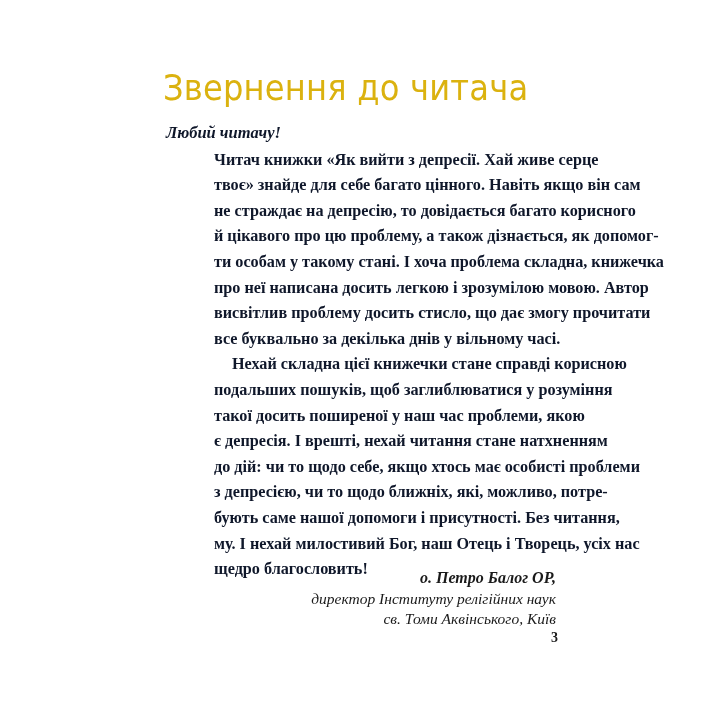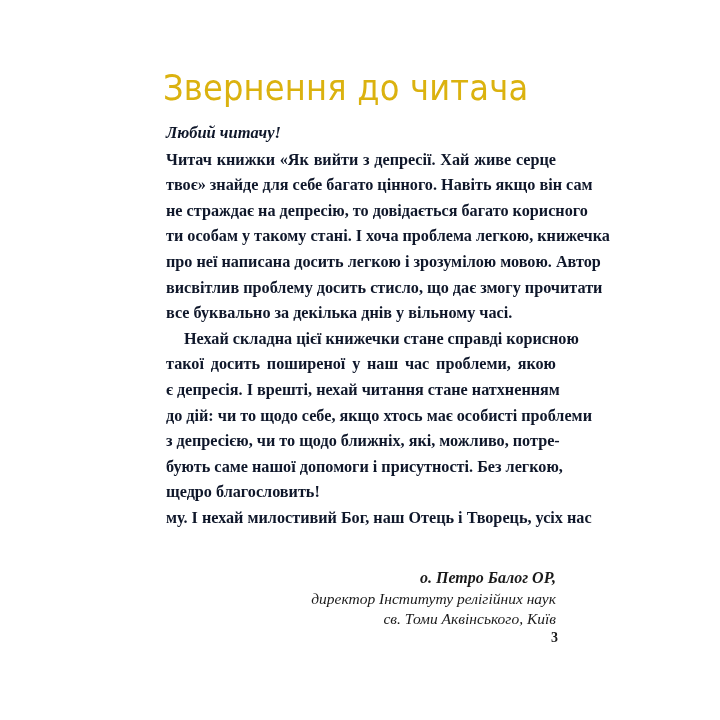--- a/index.html
+++ b/index.html
@@ -46,20 +46,21 @@
       font-weight: bold;
       margin: 0 0 2px 0;
       font-size: 16.5px;
     }
     .line {
       display: block;
       text-align: justify;
       text-align-last: justify;
       white-space: nowrap;
       height: 25.6px;
+      margin-left: 48px;
     }
     .line.last {
       text-align-last: left;
     }
     .line.indent {
       padding-left: 18px;
     }
     .signature {
       position: absolute;
       right: 164px;
@@ -94,35 +95,37 @@
 <div class="page">
   <h1 class="title">Звернення до читача</h1>
 
   <div class="body">
     <div class="salutation">Любий читачу!</div>
 
     <div>
       <span class="line">Читач книжки «Як вийти з депресії. Хай живе серце</span>
       <span class="line">твоє» знайде для себе багато цінного. Навіть якщо він сам</span>
       <span class="line">не страждає на депресію, то довідається багато корисного</span>
-      <span class="line">ти особам у такому стані. І хоча проблема легкою, книжечка</span>
+      <span class="line">й цікавого про цю проблему, а також дізнається, як допомог-</span>
+      <span class="line">ти особам у такому стані. І хоча проблема складна, книжечка</span>
       <span class="line">про неї написана досить легкою і зрозумілою мовою. Автор</span>
       <span class="line">висвітлив проблему досить стисло, що дає змогу прочитати</span>
       <span class="line last">все буквально за декілька днів у вільному часі.</span>
     </div>
 
     <div>
       <span class="line indent">Нехай складна цієї книжечки стане справді корисною</span>
+      <span class="line">подальших пошуків, щоб заглиблюватися у розуміння</span>
       <span class="line">такої досить поширеної у наш час проблеми, якою</span>
       <span class="line">є депресія. І врешті, нехай читання стане натхненням</span>
       <span class="line">до дій: чи то щодо себе, якщо хтось має особисті проблеми</span>
       <span class="line">з депресією, чи то щодо ближніх, які, можливо, потре-</span>
-      <span class="line">бують саме нашої допомоги і присутності. Без легкою,</span>
+      <span class="line">бують саме нашої допомоги і присутності. Без читання,</span>
+      <span class="line">му. І нехай милостивий Бог, наш Отець і Творець, усіх нас</span>
       <span class="line last">щедро благословить!</span>
-      <span class="line">му. І нехай милостивий Бог, наш Отець і Творець, усіх нас</span>
     </div>
   </div>
 
   <div class="signature">
     <div class="sig-name">о. Петро Балог ОР,</div>
     <div class="sig-role">директор Інституту релігійних наук</div>
     <div class="sig-role">св. Томи Аквінського, Київ</div>
   </div>
 
   <div class="page-number">3</div>

